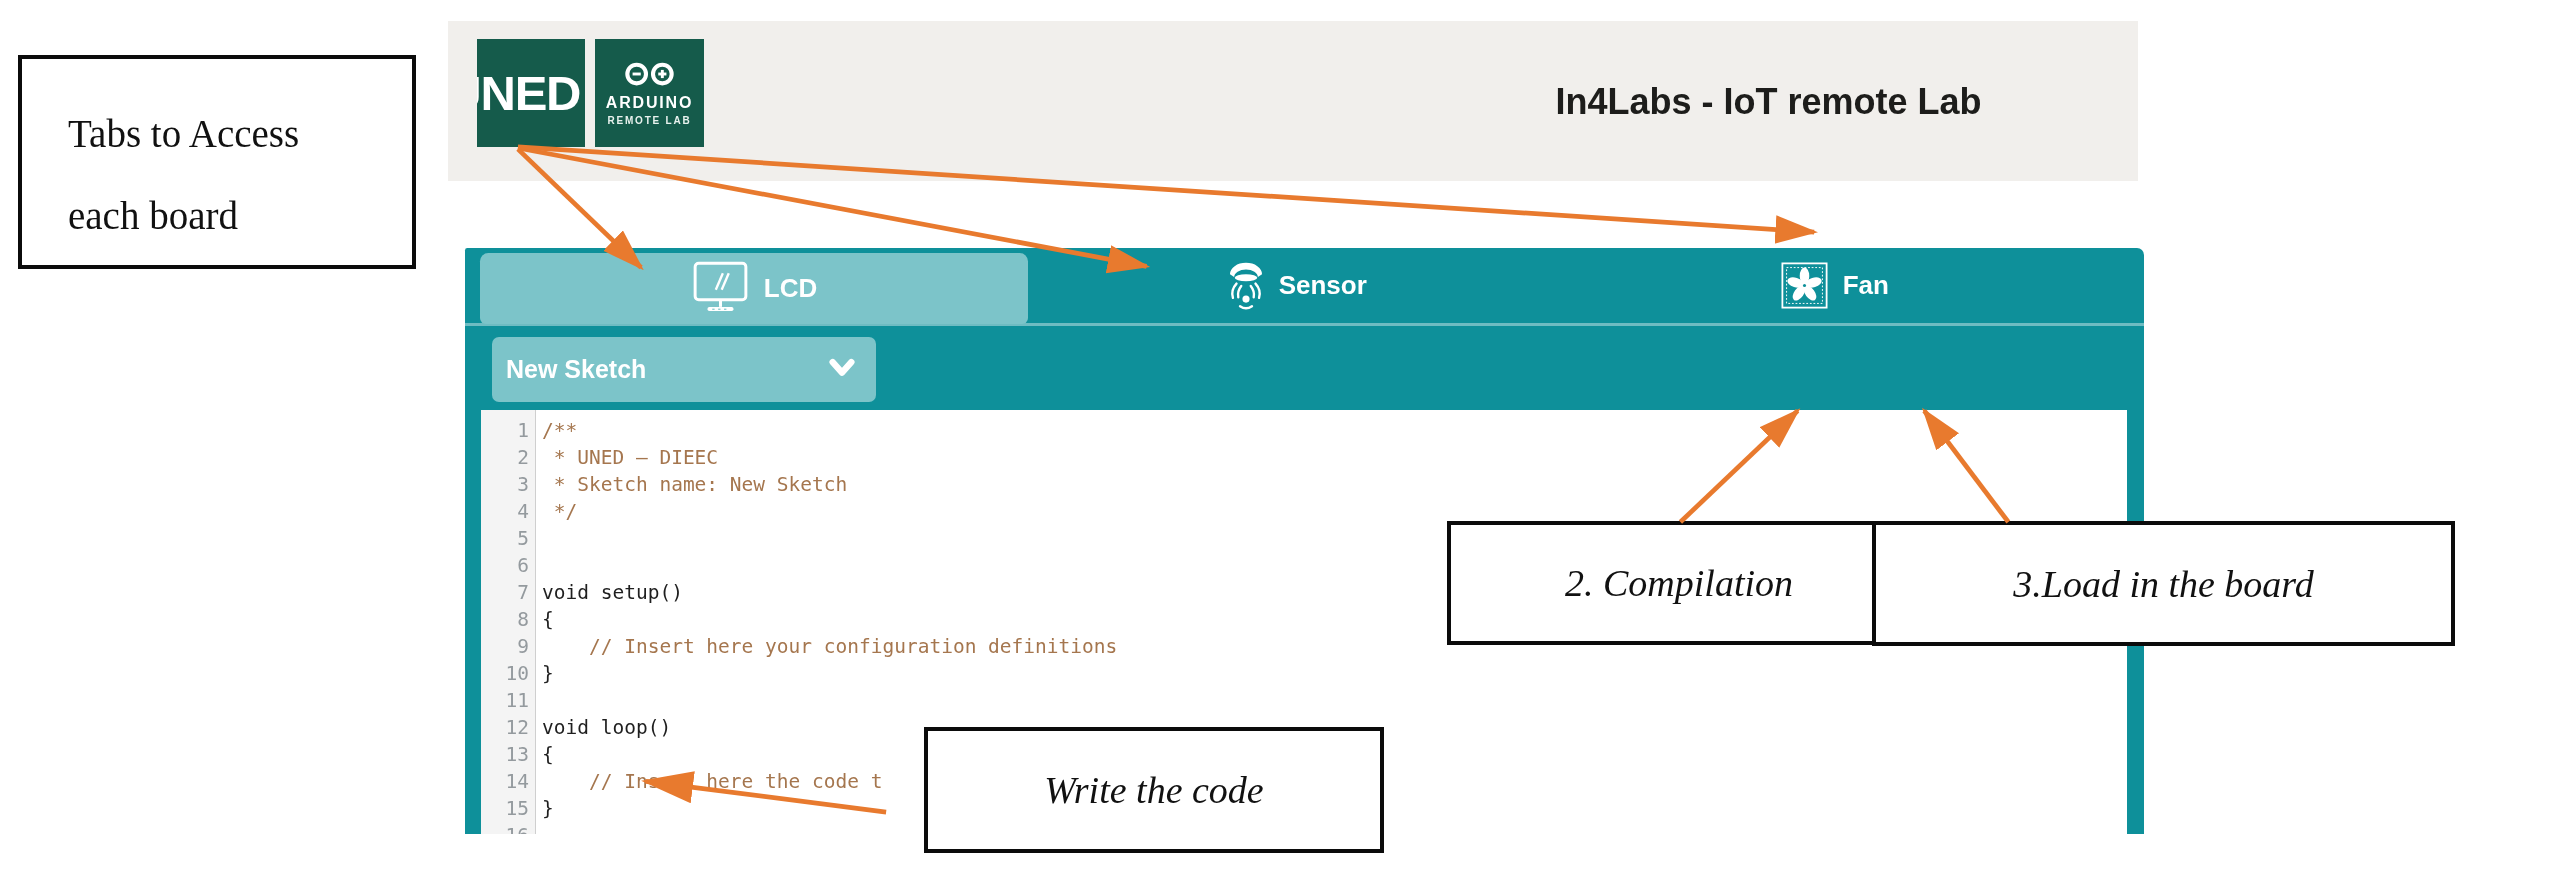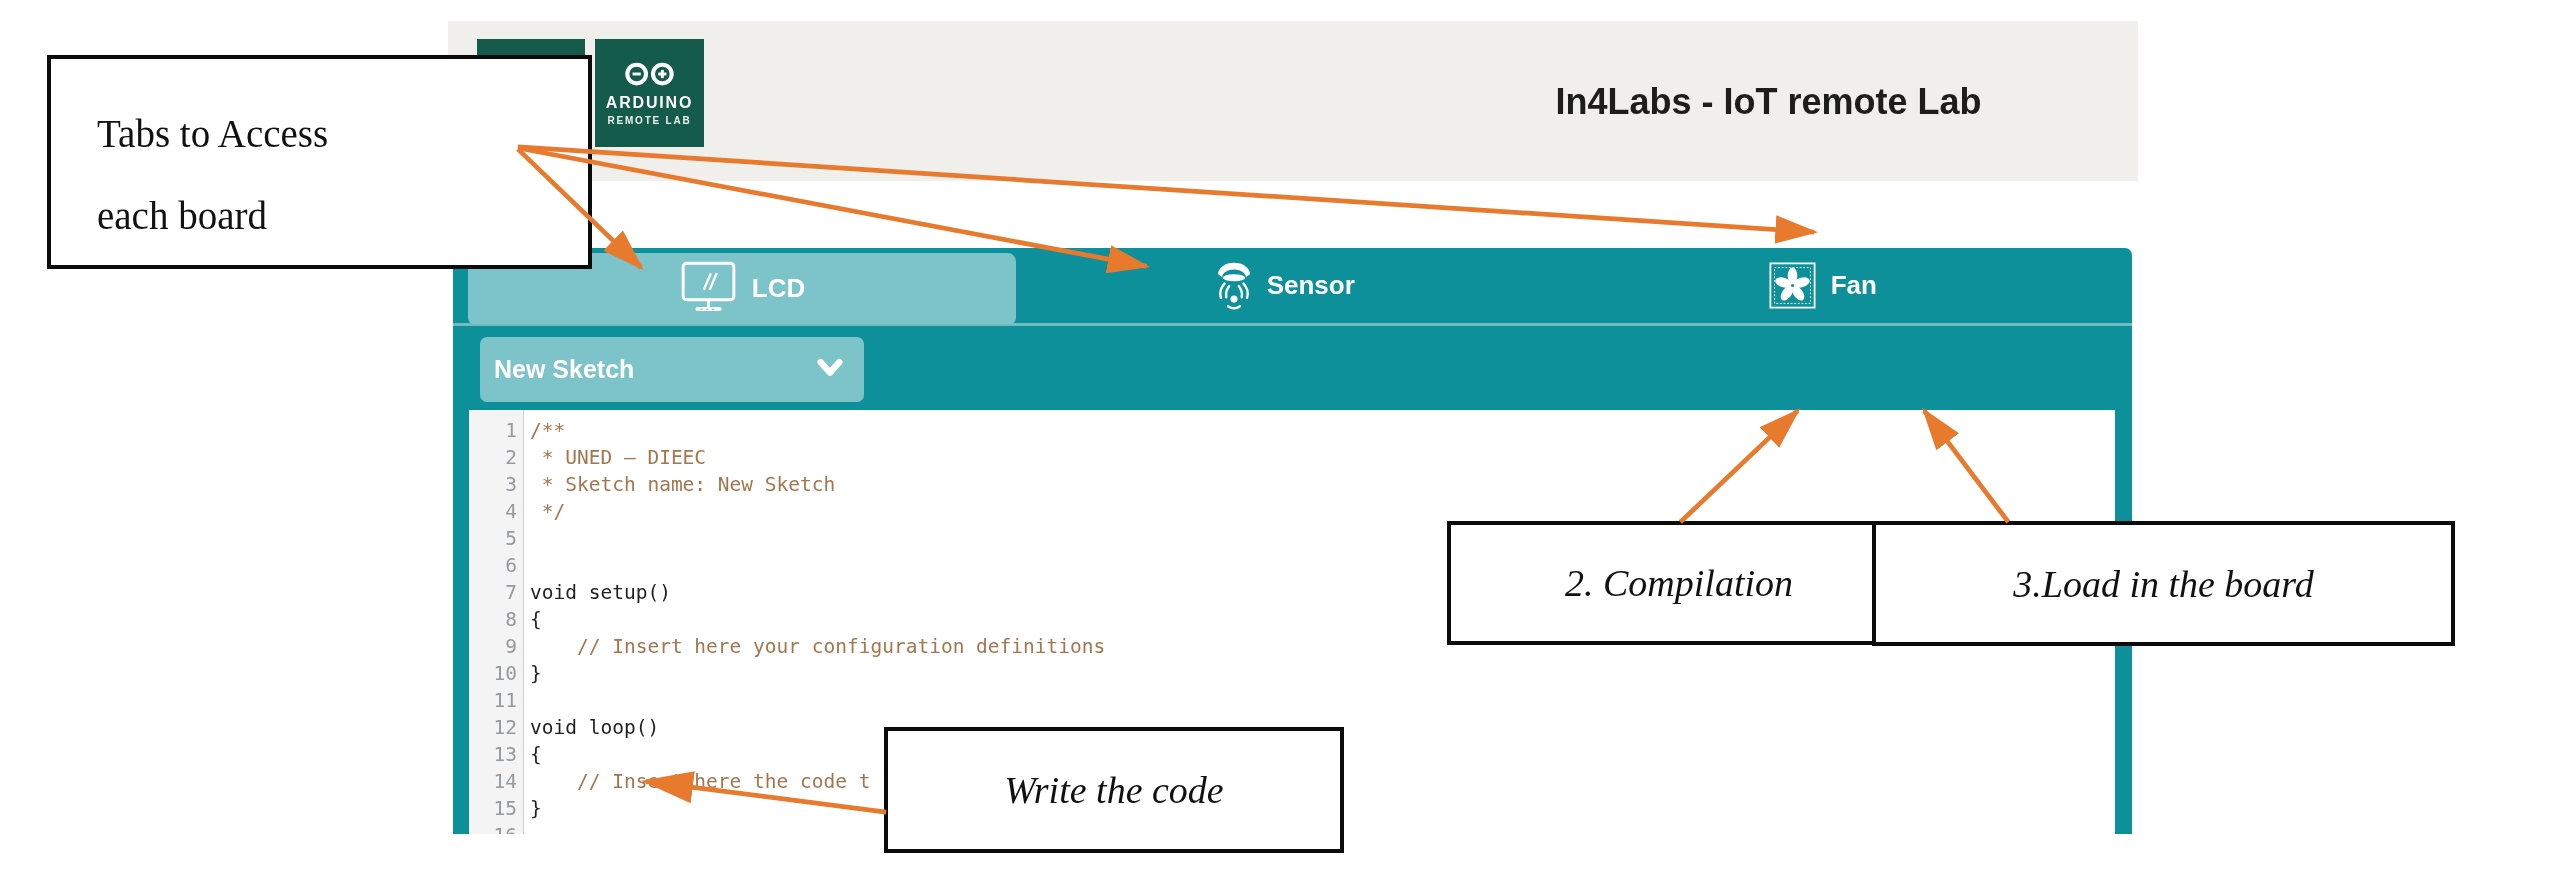--- a/index.html
+++ b/index.html
@@ -12,21 +12,21 @@
   .logo-uned{left:29px;width:108px;}
   .uned-text{position:absolute;right:4.7px;top:0;height:108px;line-height:108px;
              color:#fff;font-weight:bold;font-size:49px;letter-spacing:-1.2px;white-space:nowrap;}
   .logo-arduino{left:147px;width:109px;display:flex;flex-direction:column;align-items:center;justify-content:center;}
   .ard-name{color:#fff;font-weight:bold;font-size:16px;letter-spacing:1.8px;margin-top:6px;}
   .ard-sub{color:#e8f2ee;font-weight:bold;font-size:10px;letter-spacing:1.8px;margin-top:3px;}
   .app-title{position:absolute;left:1060px;top:60px;width:521px;text-align:center;
              font-size:36px;font-weight:bold;color:#1d1d1b;}
 
   
-  .panel{position:absolute;left:453px;top:248px;width:1679px;height:586px;background:#0e909a;
+  .panel{position:absolute;left:465px;top:248px;width:1679px;height:586px;background:#0e909a;
          border-top-right-radius:7px;border-top-left-radius:2.4px;}
   .tabbar{position:absolute;left:0;top:0;width:1679px;height:78px;display:flex;
           border-bottom:3.6px solid rgba(255,255,255,0.40);box-sizing:border-box;}
   .tab{display:flex;align-items:center;justify-content:center;gap:14px;color:#fff;
        font-weight:bold;font-size:26px;}
   .tab-active{margin-left:15px;width:548px;height:71px;margin-top:4.7px;background:#7cc4c9;
               border-radius:8.3px 8.3px 6px 6px;}
   .tab-flex{flex:1;height:75px;}
   .tab-fan{margin-right:41px;}
 
@@ -46,28 +46,28 @@
   .code-lines{position:absolute;left:0;top:7px;width:1646px;}
   .code-line{display:flex;height:27px;line-height:27px;font-family:"DejaVu Sans Mono",monospace;
              font-size:19.5px;white-space:pre;}
   .ln{width:48px;text-align:right;color:#949a9e;flex:none;}
   .lt{padding-left:13px;color:#1f1f1f;}
   .t-comment .lt{color:#a5764e;}
 
   
   .abox{position:absolute;background:#fff;border:4.1px solid #0b0b0b;box-sizing:border-box;z-index:5;
         font-family:"Liberation Serif",serif;color:#111;}
-  .abox-tabs{left:18px;top:55px;width:545px;height:214px;font-size:39px;margin-left:29px;}
+  .abox-tabs{left:18px;top:55px;width:398px;height:214px;font-size:39px;}
   .abox-tabs div{margin-left:46px;}
   .abox-tabs .l1{margin-top:52px;}
   .abox-tabs .l2{margin-top:37px;}
   .abox-center{display:flex;align-items:center;justify-content:center;font-size:38px;font-style:italic;}
   .abox-comp{left:1447px;top:521px;width:464px;height:124px;}
   .abox-load{left:1872px;top:521px;width:583px;height:125px;}
-  .abox-write{left:884px;top:727px;width:460px;height:126px;}
+  .abox-write{left:924px;top:727px;width:460px;height:126px;}
 
   .arrows{position:absolute;left:0;top:0;width:2576px;height:876px;z-index:6;pointer-events:none;}
 </style>
 </head>
 <body>
 
 <div class="page">
 
   <div class="header">
     <div class="logo logo-uned">

